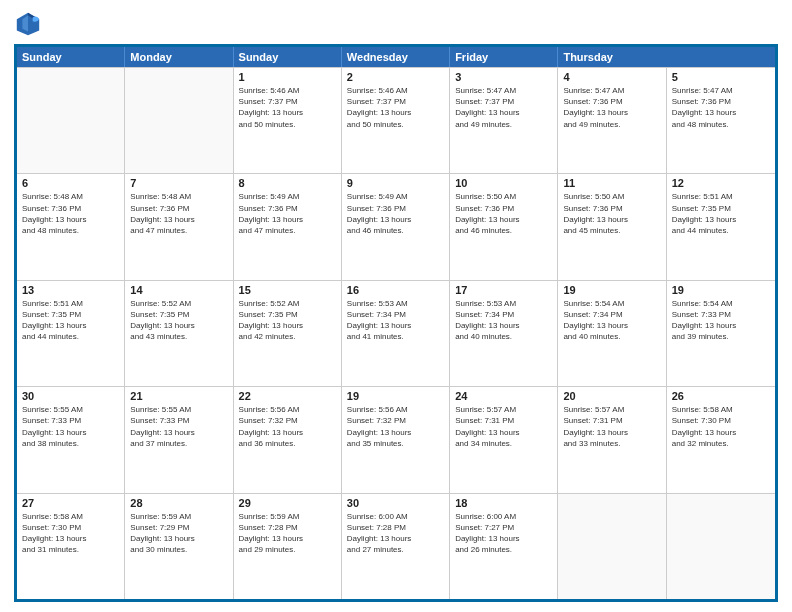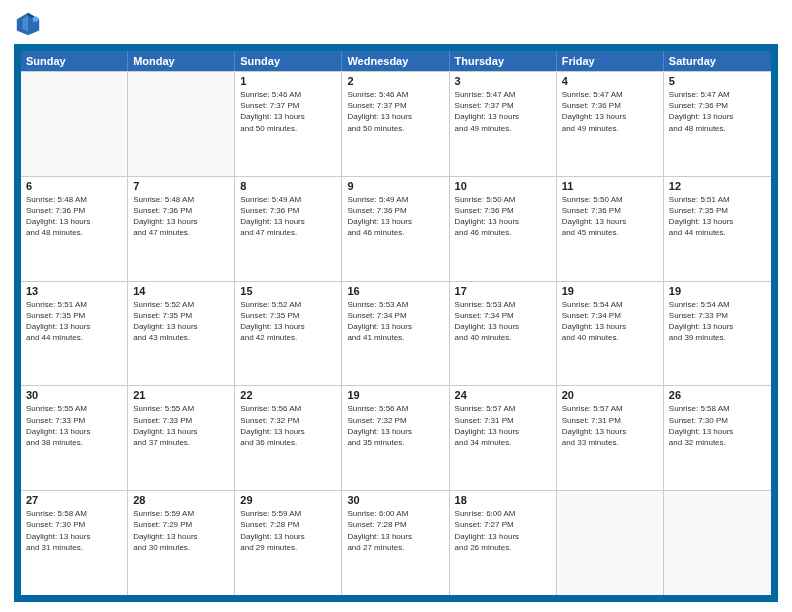--- a/index.html
+++ b/index.html
@@ -49,21 +49,21 @@
       color: #1a1a1a;
     }
     .title-block .location {
       font-size: 14px;
       color: #333;
     }
     .calendar {
       flex: 1;
       display: flex;
       flex-direction: column;
-      border: 7px solid #0369a1;
+      border: 3px solid #0369a1;
     }
     .cal-header-row {
       display: grid;
       grid-template-columns: repeat(7, 1fr);
       background: #2a6ab5;
     }
     .cal-header-cell {
       color: #fff;
       font-size: 11px;
       font-weight: bold;
@@ -129,23 +129,22 @@
       <div class="location"></div>
     </div>
   </div>
 
   <div class="calendar">
     <div class="cal-header-row">
     <div class="cal-header-cell">Sunday</div>
         <div class="cal-header-cell">Monday</div>
         <div class="cal-header-cell">Sunday</div>
         <div class="cal-header-cell">Wednesday</div>
+        <div class="cal-header-cell">Friday</div>
         <div class="cal-header-cell">Thursday</div>
-        <div class="cal-header-cell">Friday</div>
-        <div class="cal-header-cell">Saturday</div>
       </div>
     <div class="cal-body">
     <div class="cal-row">
           <div class="cal-cell empty"></div>
           <div class="cal-cell empty"></div>
           <div class="cal-cell">
             <div class="day-number">1</div>
             <div class="day-info" style="white-space: pre-line;">Sunrise: 5:46 AM
 Sunset: 7:37 PM
 Daylight: 13 hours

